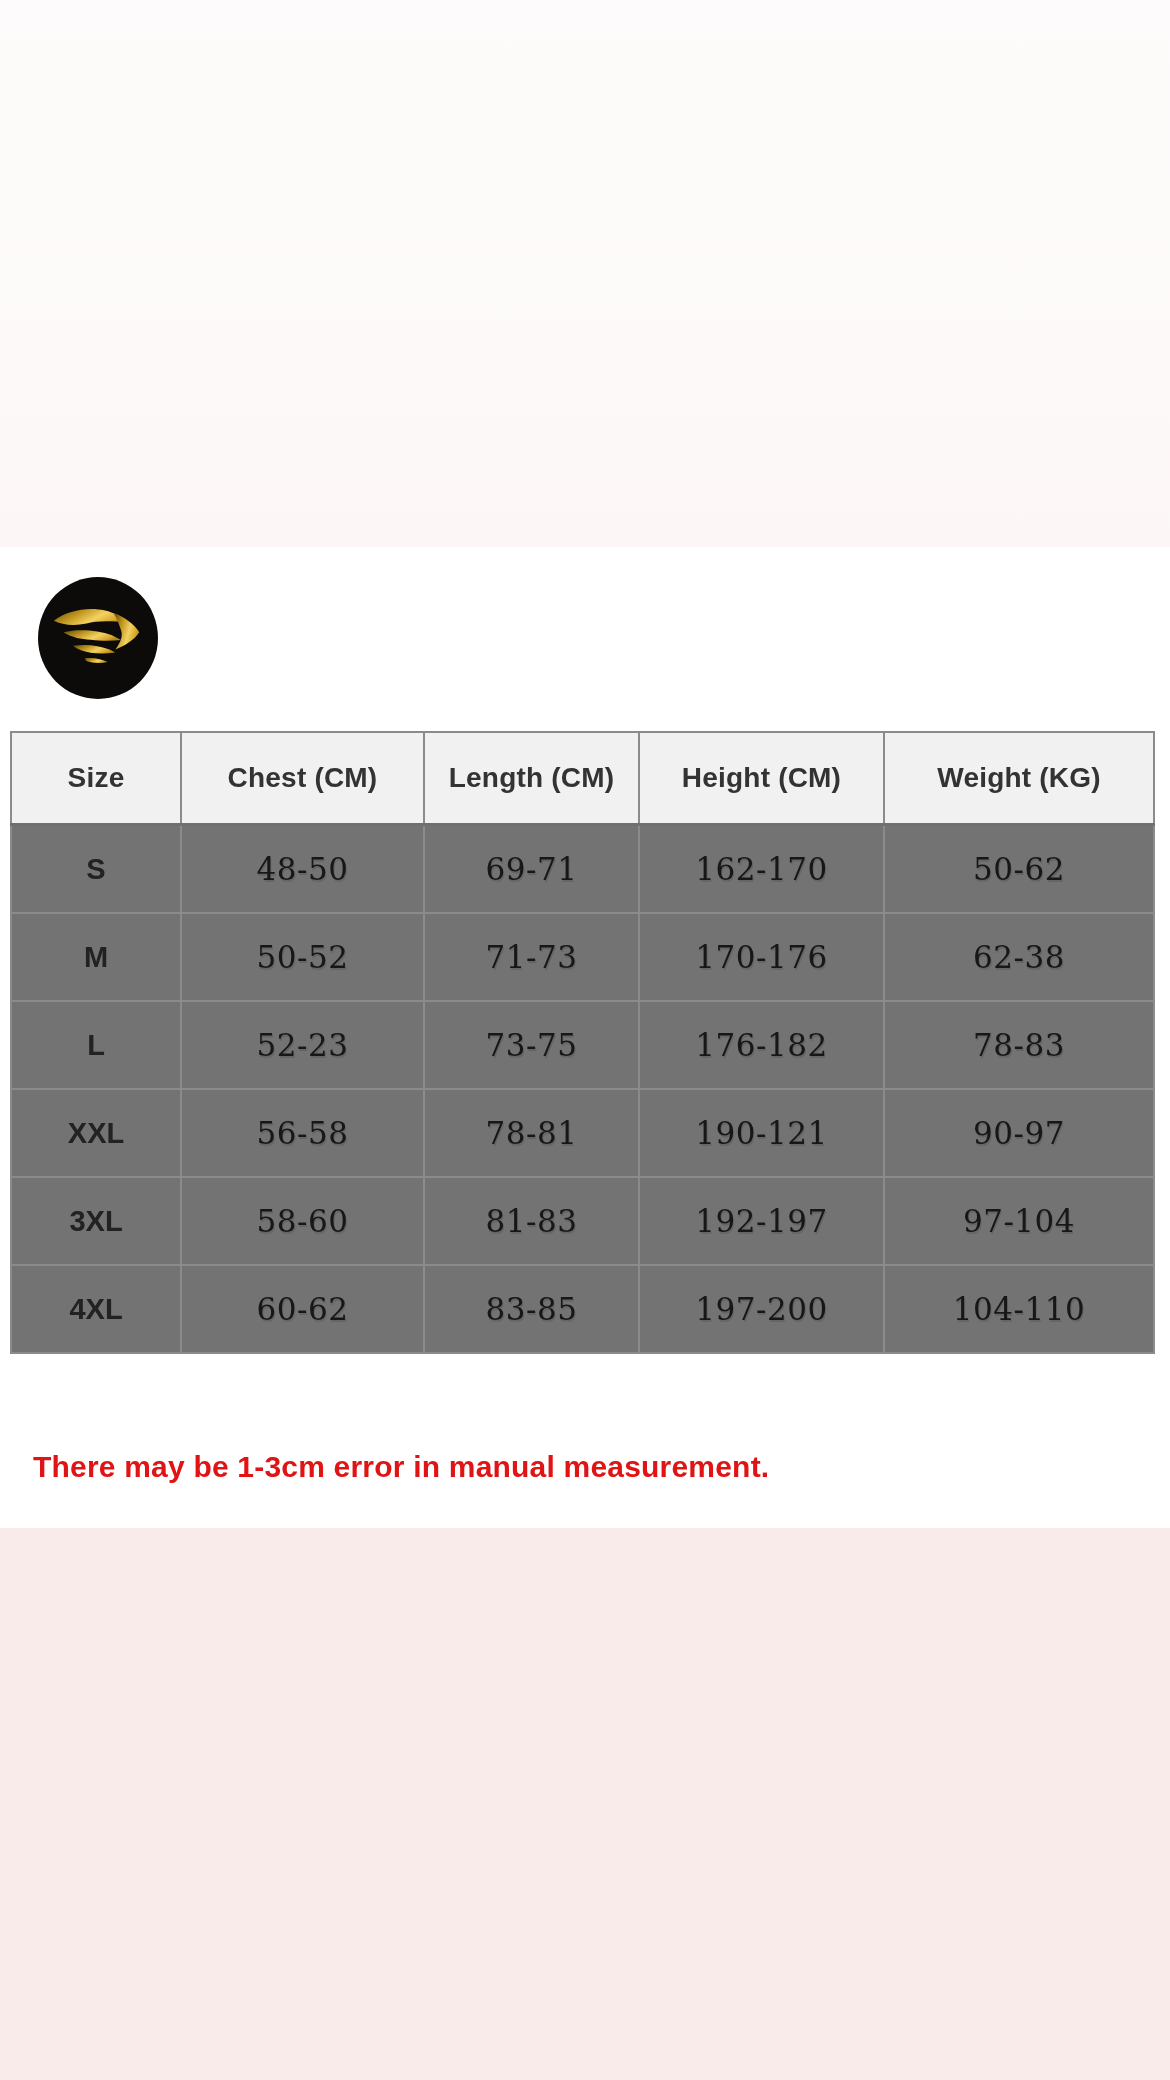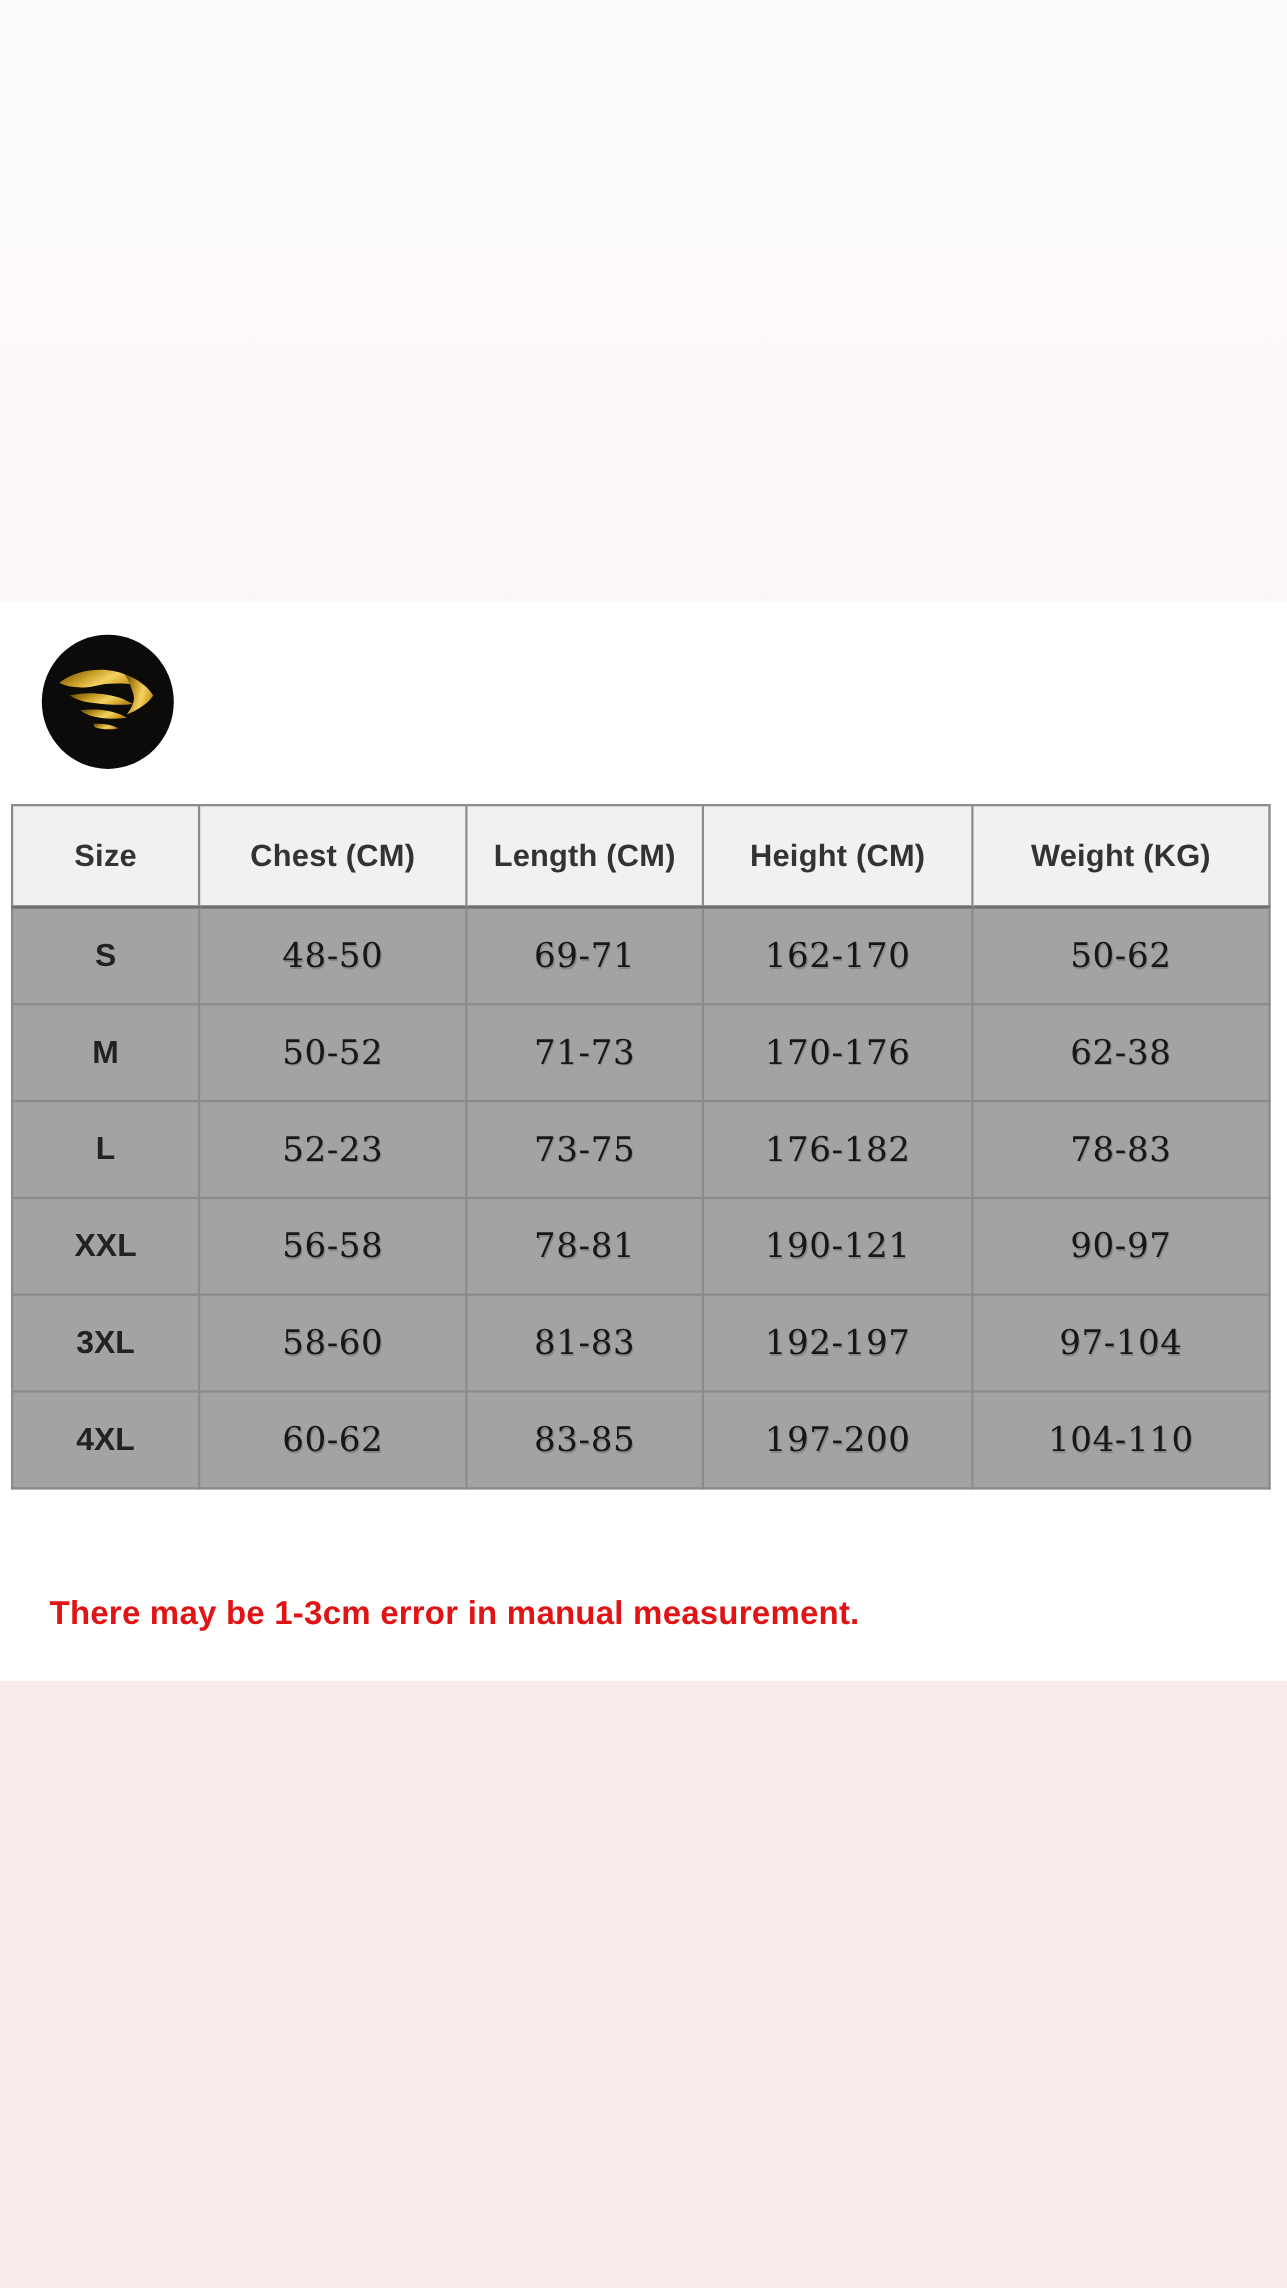--- a/index.html
+++ b/index.html
@@ -32,21 +32,21 @@
     border-radius: 50%;
     display: flex; align-items: center; justify-content: center;
   }
   .logo-circle svg { width: 96px; height: 78px; }
 
   table.size-chart {
     position: absolute; left: 10px; top: 731px;
     width: 1143px;
     border-collapse: collapse;
     table-layout: fixed;
-    background: #a3a3a3;
+    background: #737373;
   }
   .size-chart col.c-size   { width: 170px; }
   .size-chart col.c-chest  { width: 243px; }
   .size-chart col.c-length { width: 215px; }
   .size-chart col.c-height { width: 245px; }
   .size-chart col.c-weight { width: 270px; }
 
   .size-chart th, .size-chart td {
     border: 2px solid #8b8b8b;
     text-align: center;
@@ -72,21 +72,21 @@
   }
   .size-chart td.val {
     font-family: "DejaVu Serif", "Liberation Serif", serif;
     font-size: 31px;
     font-weight: normal;
     color: #171717;
     letter-spacing: 0.5px;
     text-shadow: 1px 1.5px 0 rgba(70,70,70,0.30);
   }
   .note {
-    position: absolute; left: 45px; top: 1450px;
+    position: absolute; left: 33px; top: 1450px;
     font-size: 30px;
     font-weight: bold;
     color: #e01414;
     letter-spacing: 0.2px;
   }
 </style>
 </head>
 <body>
 
 <div class="bg-top"></div>

